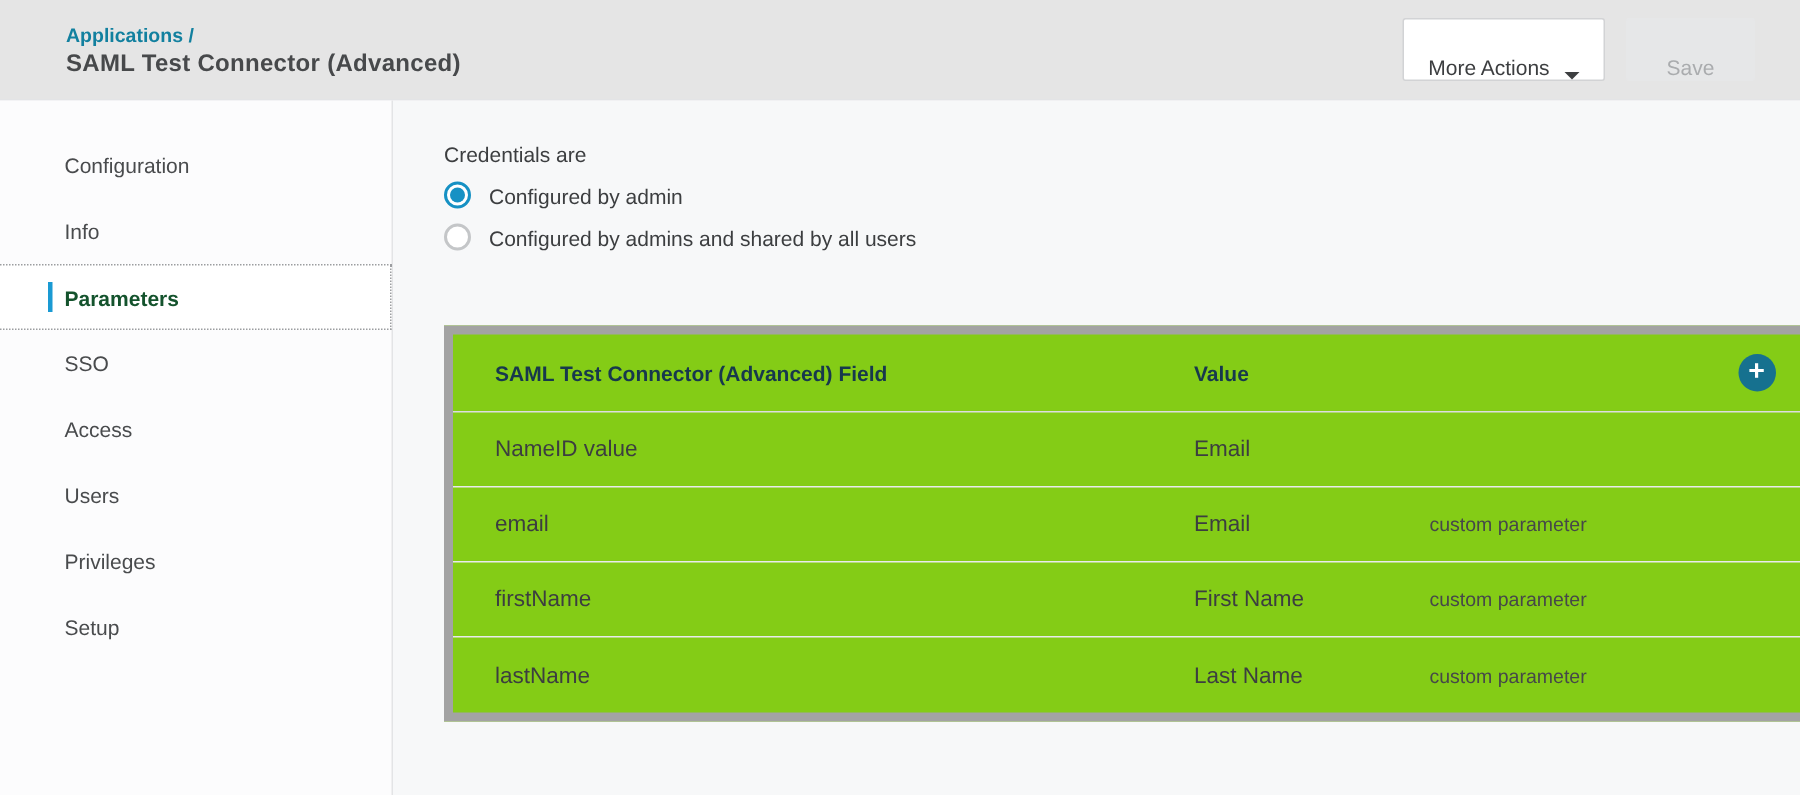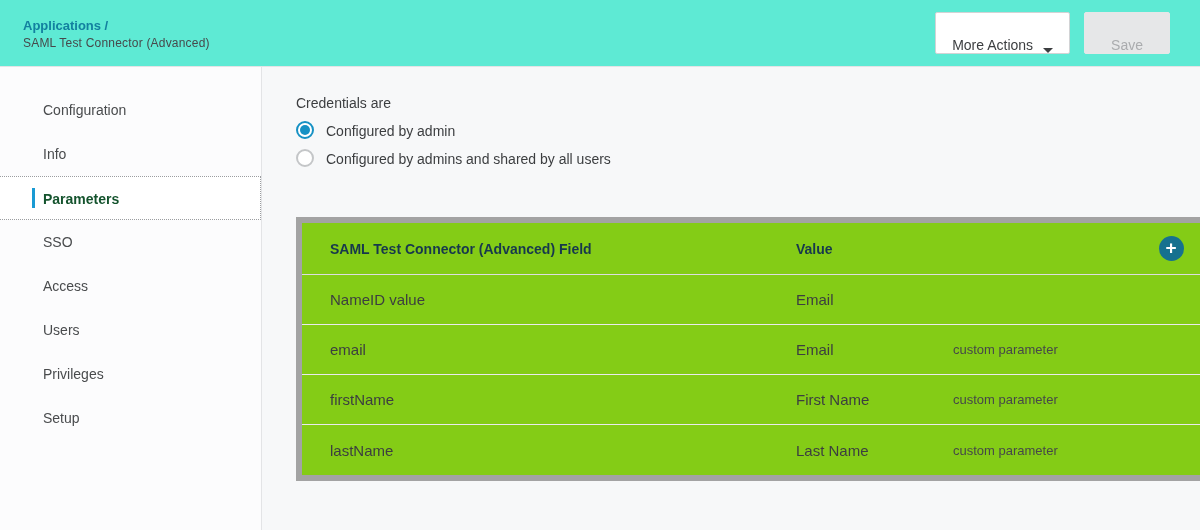--- a/index.html
+++ b/index.html
@@ -7,39 +7,39 @@
   body {
     font-family: "Liberation Sans", sans-serif;
     background: #ffffff;
     color: #3c3e40;
     font-size: 14px;
   }
 
   
   .header {
     height: 67px;
-    background: #5eead4;
+    background: #e5e5e5;
     border-bottom: 1px solid #e3e4e6;
     display: flex;
     align-items: center;
     justify-content: space-between;
-    padding: 0 30px 0 23px;
+    padding: 0 30px 0 44px;
   }
   .header-left { display: flex; flex-direction: column; gap: 3px; padding-top: 2px; }
   .breadcrumb {
     color: #12809f;
     font-size: 13px;
     font-weight: 700;
     cursor: pointer;
     text-decoration: none;
   }
   .page-title {
     color: #47494b;
-    font-size: 12px;
-    font-weight: 400;
+    font-size: 16px;
+    font-weight: 700;
     letter-spacing: 0.2px;
     text-align: right;
   }
   .header-right { display: flex; gap: 14px; align-items: center; }
   .btn {
     height: 42px;
     font-size: 14px;
     border-radius: 2px;
     display: inline-flex;
     align-items: flex-end;

